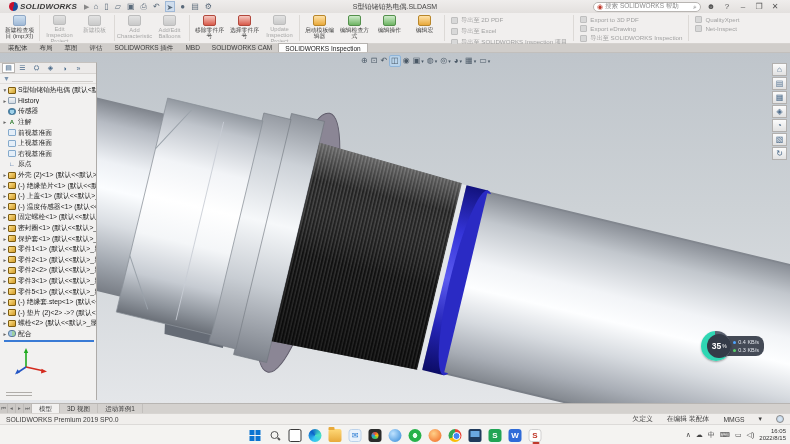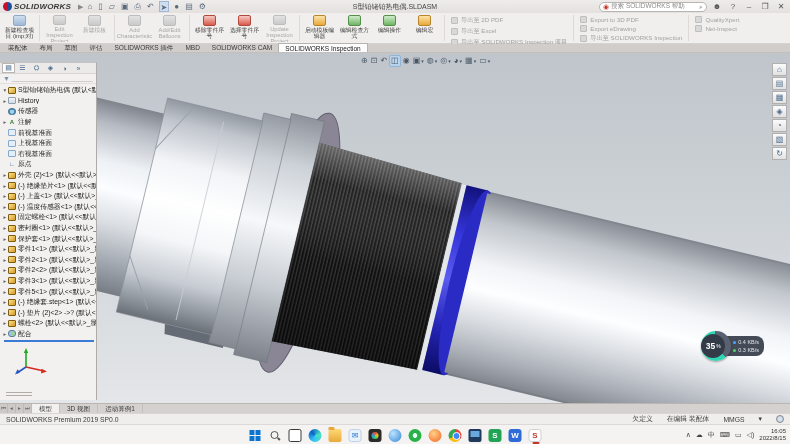--- a/index.html
+++ b/index.html
@@ -1,20 +1,20 @@
 <!DOCTYPE html>
 <html><head>
 <meta charset="utf-8">
 <style>
   * { margin:0; padding:0; box-sizing:border-box; }
   html,body { width:790px; height:444px; overflow:hidden; }
   body { position:relative; font-family:"Liberation Sans",sans-serif; background:#e8e6e4; font-size:7px; color:#333; }
 
   
-  #titlebar { position:absolute; left:0; top:0; width:790px; height:13px; background:linear-gradient(#efedec,#e3e0de); display:flex; align-items:center; padding:0 3px; }
+  #titlebar { position:absolute; left:0; top:0; width:790px; height:13px; background:linear-gradient(#efedec,#e3e0de); display:flex; align-items:center; padding:0 9px; }
   .ds-logo { width:9px; height:9px; border-radius:50%; background:linear-gradient(100deg,#c8102e 48%,#1a4f9c 52%); margin-right:2px; flex:none; }
   .brand { font-size:8px; font-weight:bold; font-style:italic; color:#3a3a3a; letter-spacing:0.2px; margin-right:4px; }
   .tb-sep { color:#888; font-size:7px; margin:0 3px; }
   #quick-access { display:flex; align-items:center; gap:4px; }
   .qa-btn { font-size:8px; color:#5a6a7a; line-height:11px; height:11px; padding:0 1px; cursor:default; }
   .qa-btn.sel { background:#cfdded; border:1px solid #9fb8d6; }
   #doc-title { position:absolute; left:0; right:0; text-align:center; font-size:7px; color:#444; pointer-events:none; }
   #tb-right { margin-left:auto; display:flex; align-items:center; gap:4px; z-index:2; }
   #search-box { width:108px; height:10px; background:#fff; border:1px solid #b8b5b2; border-radius:6px; display:flex; align-items:center; padding:0 3px; gap:2px; }
   #search-box .ph { color:#8a8a8a; font-size:6.5px; white-space:nowrap; overflow:hidden; flex:1; }
@@ -53,21 +53,21 @@
 
   
   #triad { position:absolute; left:14px; bottom:28px; z-index:5; }
 
   
   #gauge-widget { position:absolute; right:26px; bottom:42px; display:flex; align-items:center; z-index:6; }
   #gauge-pill { background:rgba(52,59,72,.92); border-radius:8px; padding:3px 5px 3px 16px; margin-left:-14px; display:flex; flex-direction:column; gap:2px; }
   .g-row { display:flex; align-items:center; gap:2px; font-size:5.5px; color:#dfe3ea; white-space:nowrap; }
   .g-dot { width:3px; height:3px; border-radius:50%; }
   .g-dot.up { background:#4da3ff; } .g-dot.down { background:#57d06a; }
-  #gauge-circle { width:30px; height:30px; border-radius:50%; background:conic-gradient(from 140deg,#2fd6b3 0 215deg,#5a6170 215deg 360deg); display:flex; align-items:center; justify-content:flex-start; z-index:2; box-shadow:0 1px 2px rgba(0,0,0,.35); }
+  #gauge-circle { width:30px; height:30px; border-radius:50%; background:conic-gradient(from 140deg,#2fd6b3 0 215deg,#5a6170 215deg 360deg); display:flex; align-items:center; justify-content:flex-end; z-index:2; box-shadow:0 1px 2px rgba(0,0,0,.35); }
   #gauge-inner { width:24px; height:24px; border-radius:50%; background:#343b48; color:#fff; display:flex; align-items:center; justify-content:center; font-size:8.5px; font-weight:bold; }
   #gauge-inner sub { font-size:5px; font-weight:normal; margin-left:1px; }
 
   
   #panel { position:absolute; left:0; top:62px; width:97px; height:338px; background:#f2f1f0; border-right:1px solid #aeaba8; border-top:1px solid #c5c2bf; z-index:4; }
   #panel-tabs { height:11px; display:flex; align-items:center; gap:1px; padding:1px 2px; border-bottom:1px solid #d8d5d2; background:#eceae9; }
   .ptab { font-size:7px; width:13px; text-align:center; color:#4a6a8a; }
   .ptab.active { background:#fff; border:1px solid #b8b5b2; }
   #filter-row { height:10px; display:flex; align-items:center; gap:2px; padding:0 3px; border-bottom:1px solid #e2dfdc; }
   #filter-row .funnel { color:#7a93ad; font-size:7px; }

